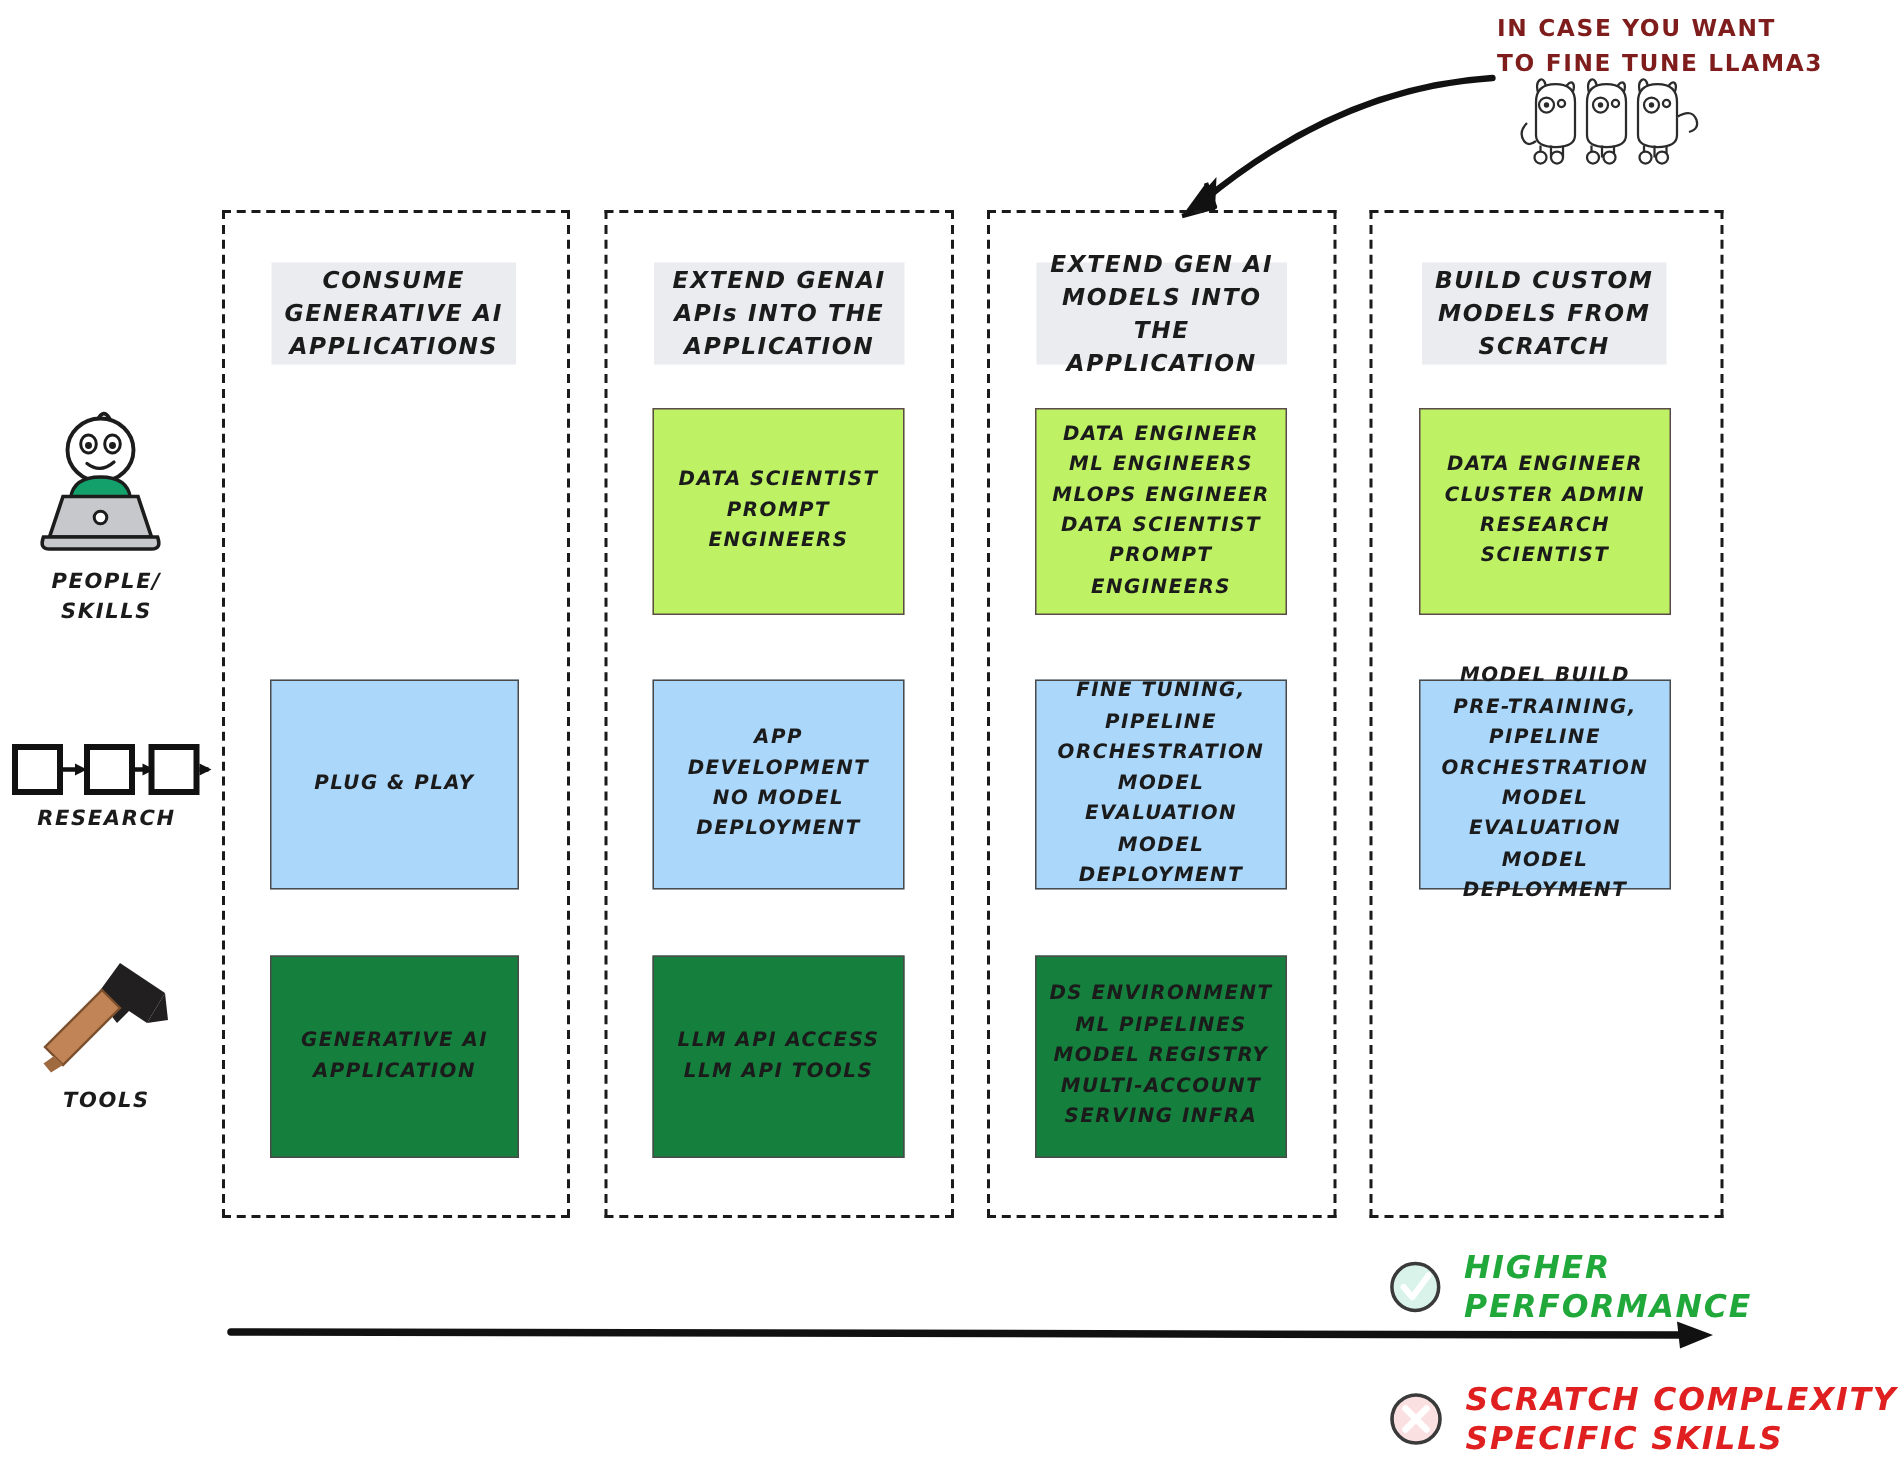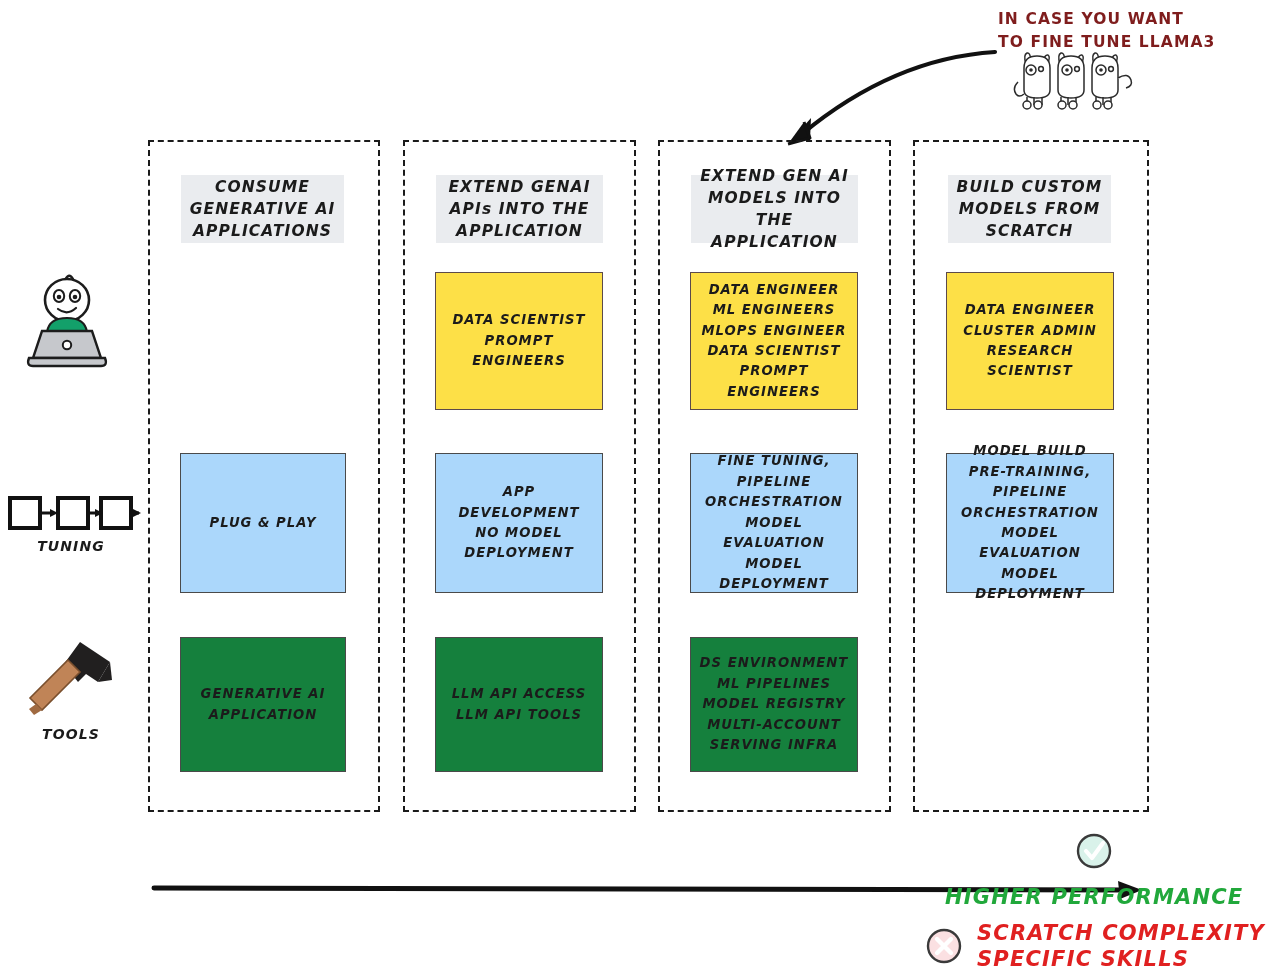--- a/index.html
+++ b/index.html
@@ -70,21 +70,21 @@
     text-align: center;
     white-space: pre-line;
     font-style: italic;
     font-weight: 600;
     letter-spacing: 1.0px;
     line-height: 1.55;
     color: #1b1b1b;
     font-size: 13.2px;
     padding: 4px;
   }
-  .pink   { background: #fde047; }
+  .pink   { background: #bef264; }
   .blue   { background: #abd7fb; border-color: #4a4a4a; }
   .yellow { background: #15803d; border-color: #4a4a4a; }
 
   
   .r-people  { top: 272px; height: 138px; }
   .r-process { top: 453px; height: 140px; }
   .r-tools   { top: 637px; height: 135px; }
 
   .c1 { left: 180px; width: 166px; }
   .c2 { left: 435px; width: 168px; }
@@ -117,21 +117,21 @@
     gap: 14px;
   }
   .legend-text {
     font-size: 21px;
     font-style: italic;
     font-weight: 700;
     letter-spacing: 1.2px;
     line-height: 1.25;
     white-space: pre-line;
   }
-  .legend-good { top: 832px; left: 945px; flex-direction: column; }
+  .legend-good { top: 832px; left: 925px; }
   .legend-bad  { top: 920px; left: 925px; }
   .t-green { color: #21a83b; }
   .t-red   { color: #e02020; }
 
   
   .callout-text {
     position: absolute;
     top: 8px;
     left: 998px;
     width: 262px;
@@ -257,33 +257,35 @@
     <ellipse cx="39" cy="28" rx="5.2" ry="6" fill="#fff" stroke="#1c1c1c" stroke-width="2"></ellipse>
     <ellipse cx="55" cy="28" rx="5.2" ry="6" fill="#fff" stroke="#1c1c1c" stroke-width="2"></ellipse>
     <circle cx="39" cy="29" r="2.3" fill="#1c1c1c"></circle>
     <circle cx="55" cy="29" r="2.3" fill="#1c1c1c"></circle>
     <path d="M38,41 q9,7 18,-1" fill="none" stroke="#1c1c1c" stroke-width="2.2" stroke-linecap="round"></path>
     <path d="M27,64 q2,-14 20,-14 q18,0 20,14 z" fill="#13a06a" stroke="#1c1c1c" stroke-width="2.2"></path>
     <path d="M22,63 l50,0 l9,27 l-68,0 z" fill="#c6c8cc" stroke="#1c1c1c" stroke-width="2.4"></path>
     <circle cx="47" cy="77" r="4.2" fill="#fff" stroke="#1c1c1c" stroke-width="2"></circle>
     <path d="M9,90 l76,0 q3,8 -4,8 l-68,0 q-7,0 -4,-8 z" fill="#c6c8cc" stroke="#1c1c1c" stroke-width="2.4"></path>
   </svg>
+  <div class="rail-label" style="top:378px; left:6px;">PEOPLE/
+SKILLS</div>
 
   <svg class="rail-icon" style="top:492px; left:6px;" width="135" height="44" viewBox="0 0 135 44">
     <rect x="4" y="6" width="30" height="30" fill="#fff" stroke="#111" stroke-width="4"></rect>
     <rect x="52" y="6" width="30" height="30" fill="#fff" stroke="#111" stroke-width="4"></rect>
     <rect x="95" y="6" width="30" height="30" fill="#fff" stroke="#111" stroke-width="4"></rect>
     <path d="M36,21 l11,0" stroke="#111" stroke-width="3"></path>
     <path d="M52,21 l-8,-4 l0,8 z" fill="#111"></path>
     <path d="M84,21 l9,0" stroke="#111" stroke-width="3"></path>
     <path d="M97,21 l-8,-4 l0,8 z" fill="#111"></path>
     <path d="M127,21 l6,0" stroke="#111" stroke-width="3"></path>
     <path d="M135,21 l-8,-4 l0,8 z" fill="#111"></path>
   </svg>
-  <div class="rail-label" style="top:536px; left:6px;">TUNING</div>
+  <div class="rail-label" style="top:536px; left:6px;">RESEARCH</div>
 
   <svg class="rail-icon" style="top:636px; left:24px;" width="92" height="82" viewBox="0 0 92 82">
     <path d="M56,6 L86,26 L74,46 L62,38 L54,46 L40,28 Z" fill="#211f1f"></path>
     <path d="M74,46 L86,26 L88,44 Z" fill="#211f1f"></path>
     <path d="M44,24 L56,36 L18,74 L6,62 Z" fill="#c08457" stroke="#7a4f2d" stroke-width="1.6"></path>
     <path d="M12,68 L18,74 L10,79 L5,73 Z" fill="#a06a41"></path>
   </svg>
   <div class="rail-label" style="top:724px; left:6px;">TOOLS</div>
 
   <svg class="axis-arrow" width="1000" height="40">

